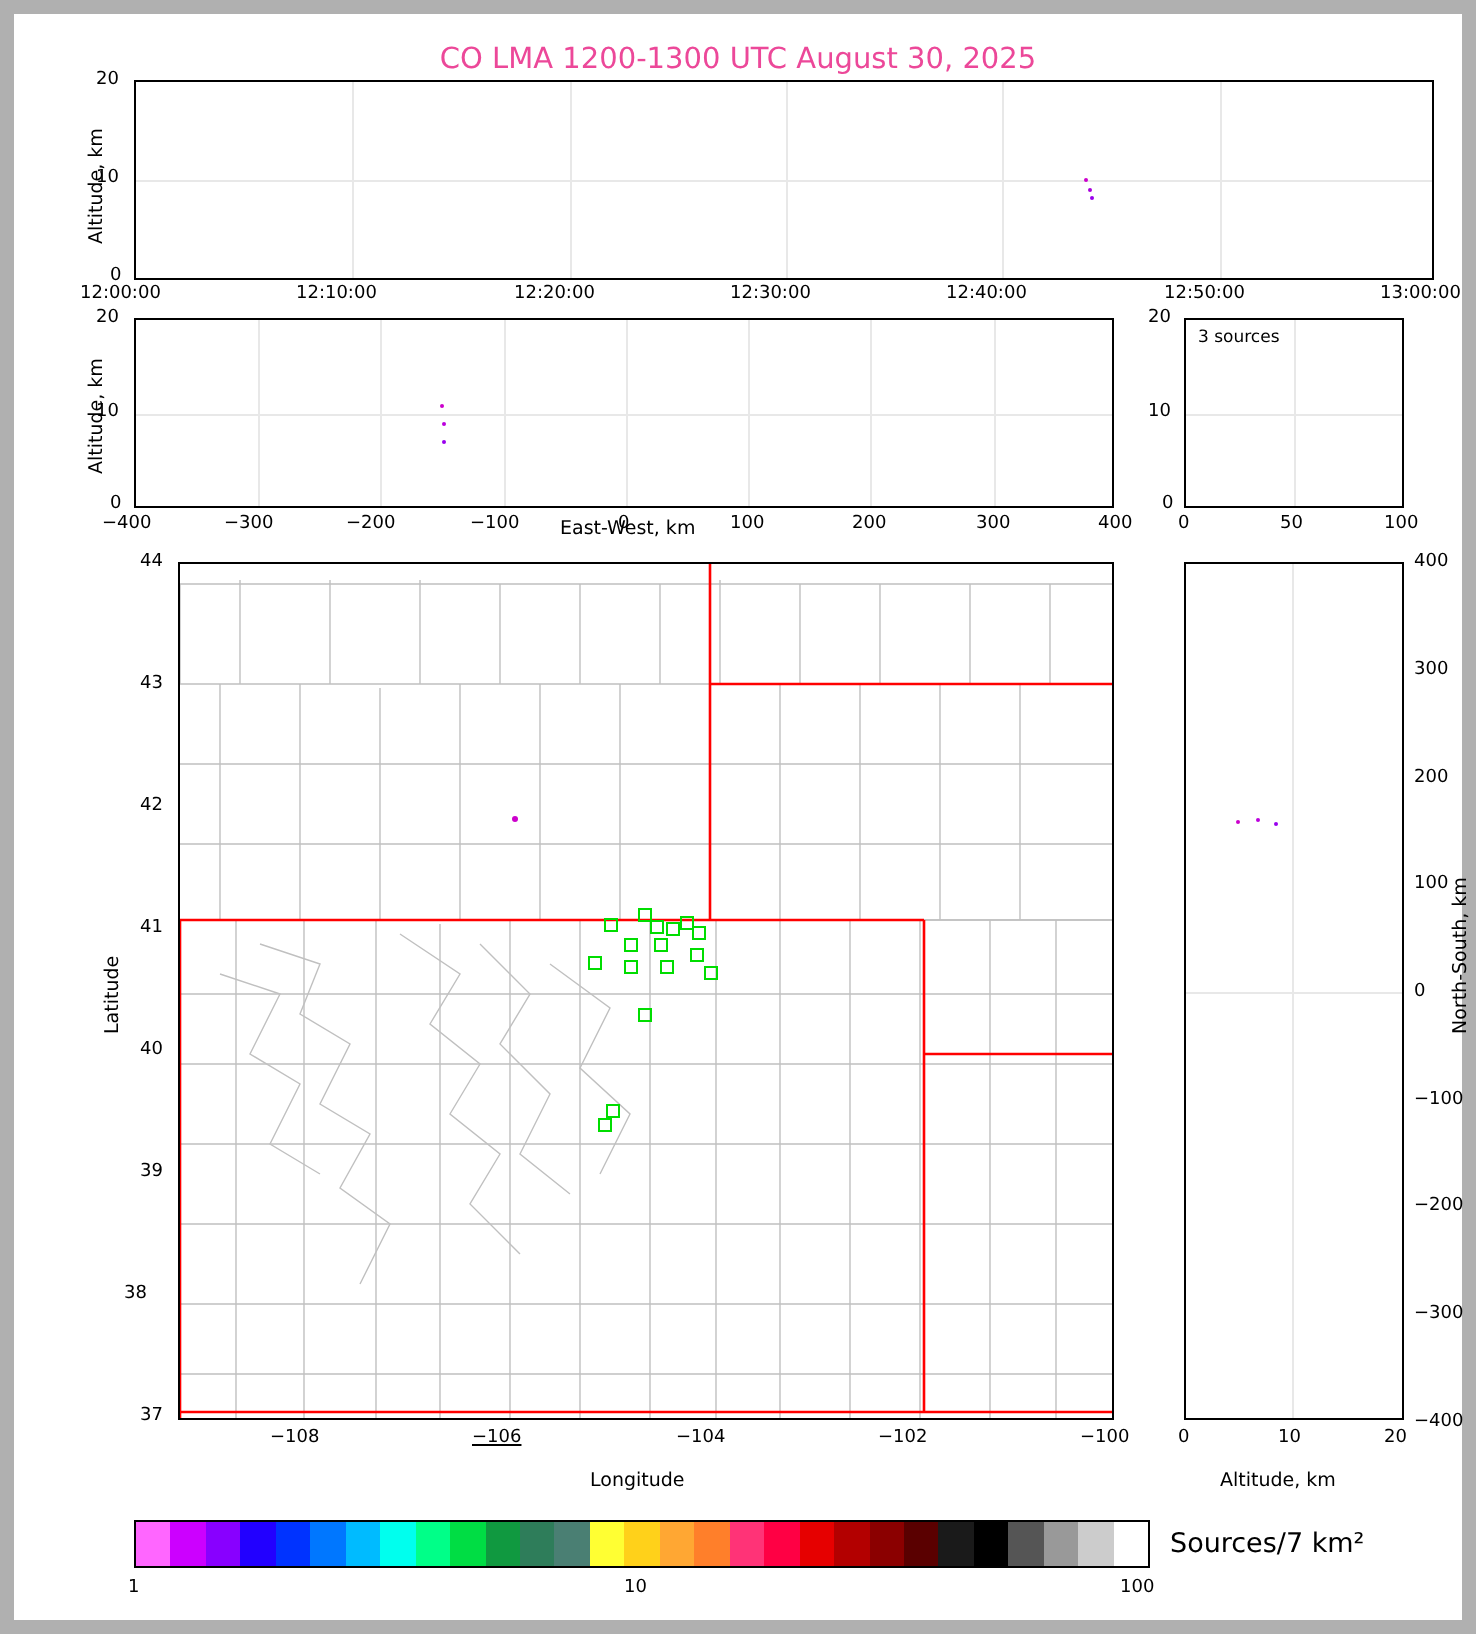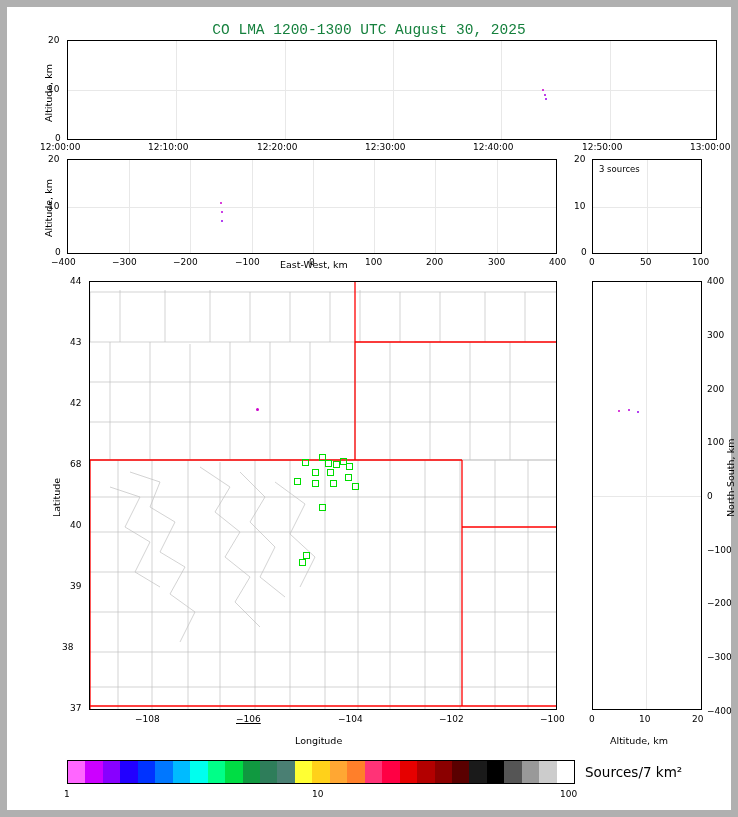--- a/index.html
+++ b/index.html
@@ -10,21 +10,21 @@
     overflow:hidden;
   }
   #page{
     position:absolute;left:7px;top:7px;
     width:724px;height:803px;
     background:#ffffff;
   }
   .axes{position:absolute;box-sizing:border-box;border:1px solid #000;background:#ffffff;}
   .title{
     position:absolute;width:100%;text-align:center;
-    font-size:14.5px;color:#15803d;font-family:Liberation Mono, monospace;
+    font-size:14.5px;color:#ec4899;
   }
   .axlabel{position:absolute;font-size:9.5px;color:#000;white-space:nowrap;}
   .tick{position:absolute;font-size:9px;color:#000;white-space:nowrap;}
   .vrot{transform:rotate(-90deg);transform-origin:left top;}
   .gridline{position:absolute;background:#e8e8e8;}
   .pt{position:absolute;border-radius:50%;}
   .sq{position:absolute;box-sizing:border-box;}
   .cbar{position:absolute;box-sizing:border-box;border:1px solid #000;display:flex;}
   .cbar div{height:100%;}
   .srccount{position:absolute;font-size:8.5px;color:#000;}
@@ -152,21 +152,21 @@
     <div class="sq" style="left:240px;top:198px;width:7px;height:7px;border:1.4px solid #00dd00;"></div>
     <div class="sq" style="left:262px;top:201px;width:7px;height:7px;border:1.4px solid #00dd00;"></div>
     <div class="sq" style="left:229px;top:222px;width:7px;height:7px;border:1.4px solid #00dd00;"></div>
     <div class="sq" style="left:213px;top:270px;width:7px;height:7px;border:1.4px solid #00dd00;"></div>
     <div class="sq" style="left:209px;top:277px;width:7px;height:7px;border:1.4px solid #00dd00;"></div>
   </div>
   <div class="axlabel vrot" style="left:44px;top:510px;">Latitude</div>
   <div class="tick" style="left:63px;top:269px;">44</div>
   <div class="tick" style="left:63px;top:330px;">43</div>
   <div class="tick" style="left:63px;top:391px;">42</div>
-  <div class="tick" style="left:63px;top:452px;">68</div>
+  <div class="tick" style="left:63px;top:452px;">41</div>
   <div class="tick" style="left:63px;top:513px;">40</div>
   <div class="tick" style="left:63px;top:574px;">39</div>
   <div class="tick" style="left:55px;top:635px;">38</div>
   <div class="tick" style="left:63px;top:696px;">37</div>
   <div class="tick" style="left:128px;top:707px;">−108</div>
   <div class="tick" style="left:229px;top:707px;text-decoration:underline;">−106</div>
   <div class="tick" style="left:331px;top:707px;">−104</div>
   <div class="tick" style="left:432px;top:707px;">−102</div>
   <div class="tick" style="left:533px;top:707px;">−100</div>
   <div class="axlabel" style="left:288px;top:728px;">Longitude</div>

